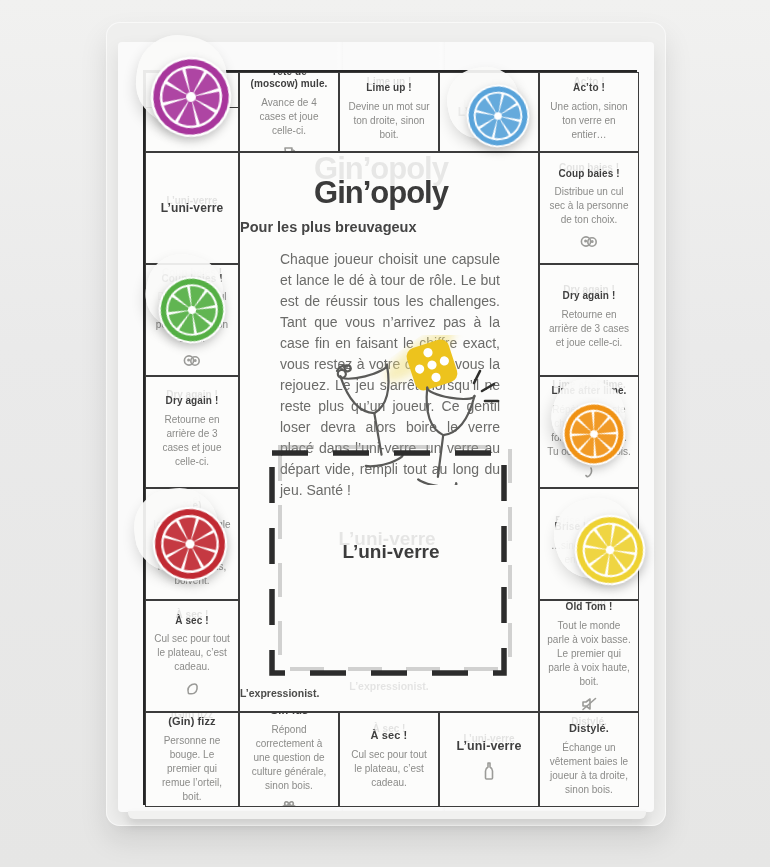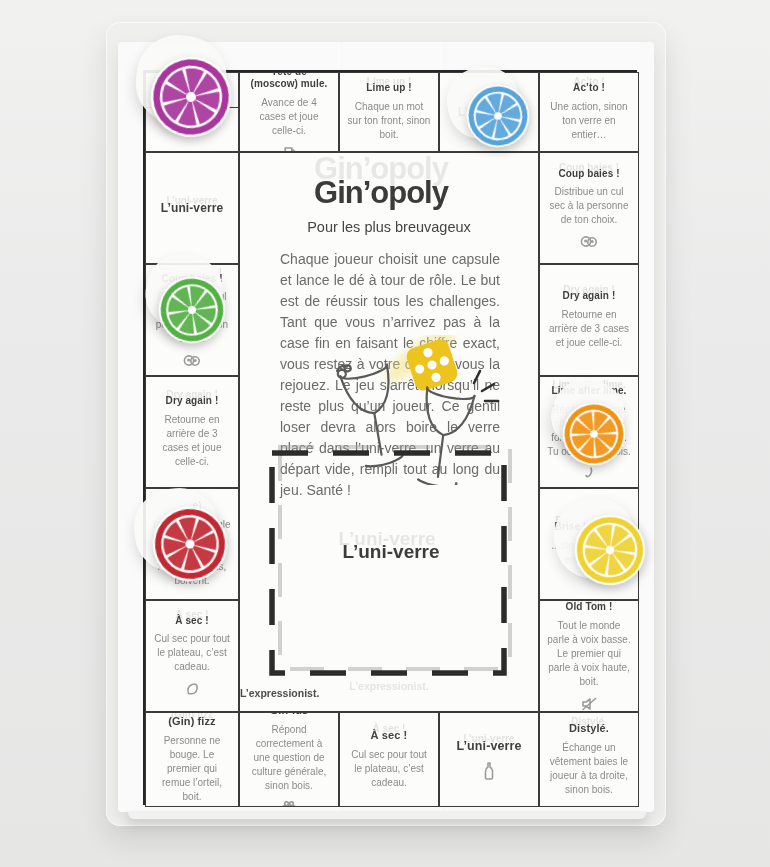--- a/index.html
+++ b/index.html
@@ -52,22 +52,22 @@
   .half.top{flex:0 0 34px;border-bottom:1.5px solid #3c3c3c;}
   .icon{flex:0 0 auto;margin-top:3px;}
   .icon path,.icon circle,.icon ellipse,.icon rect,.icon line{
     fill:none;stroke:#9b9b98;stroke-width:1.6;stroke-linecap:round;stroke-linejoin:round;}
   
   .center{grid-column:2/5;grid-row:2/7;background:#fcfcfb;border:1px solid #3c3c3c;
     position:relative;box-sizing:border-box;}
   .c-title{position:absolute;top:22px;left:0;right:16px;text-align:center;
     font-size:31px;font-weight:700;letter-spacing:-1px;color:#3b3b3b;}
   .c-title .ghost{font-size:31px;letter-spacing:-1px;transform:translate(-50%,12px);opacity:.12;}
-  .c-sub{position:absolute;top:66px;left:0;right:0;text-align:center;
-    font-size:14.5px;font-weight:400;color:#454545;}
+  .c-sub{position:absolute;top:66px;left:0;right:0;text-align:left;
+    font-size:14.5px;font-weight:700;color:#454545;}
   .c-rules{position:absolute;top:96px;left:40px;width:220px;
     font-size:14px;line-height:1.5;color:#6b6b69;text-align:justify;}
   .c-illu{position:absolute;left:88px;top:182px;width:184px;height:150px;}
   .c-square{position:absolute;left:26px;top:288px;width:250px;height:238px;}
   .c-square-label{position:absolute;left:26px;top:388px;width:250px;text-align:center;
     font-size:19px;font-weight:700;color:#3c3c3c;}
   .c-square-label .ghost{font-size:19px;transform:translate(-54%,9px);opacity:.13;}
   .c-brand{position:absolute;left:0;right:0;top:534px;text-align:left;
     font-size:10.5px;font-weight:700;color:#4c4c4a;}
   .c-brand .ghost{font-size:10.5px;opacity:.14;}
@@ -136,21 +136,21 @@
           <path d="M4 2 L11 2 L10 11 L5 11 Z"></path>
             <path d="M11 4 q3 0 2.5 3 q-.4 2.4 -2.9 2"></path>
         </svg>
       </div>
 
       <div class="cell" style="grid-column:3;grid-row:1">
         <div class="tblock">
             <div class="ghost">Lime up !</div>
           <div class="title">Lime up !</div>
           </div>
-        <div class="sub">Chaque un mot sur ton front, sinon boit.</div>
+        <div class="sub">Devine un mot sur ton droite, sinon boit.</div>
       </div>
 
       <div class="cell" style="grid-column:4;grid-row:1">
         <div class="tblock">
             <div class="ghost">L’uni-verre</div>
           <div class="title" style="font-size:12px">L’uni-verre</div>
           </div>
       </div>
 
       <div class="cell" style="grid-column:5;grid-row:1">

